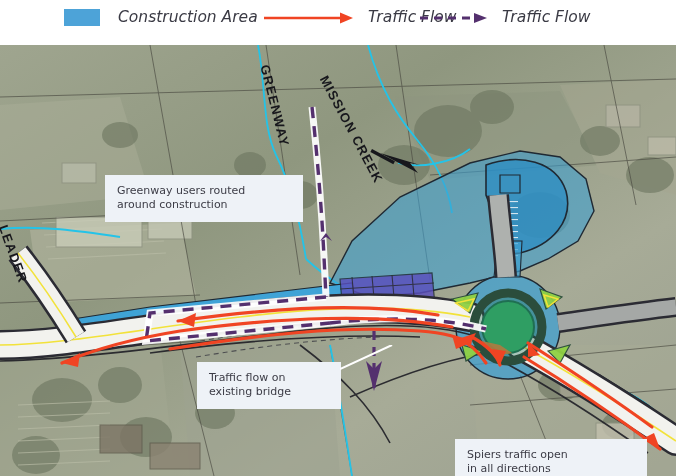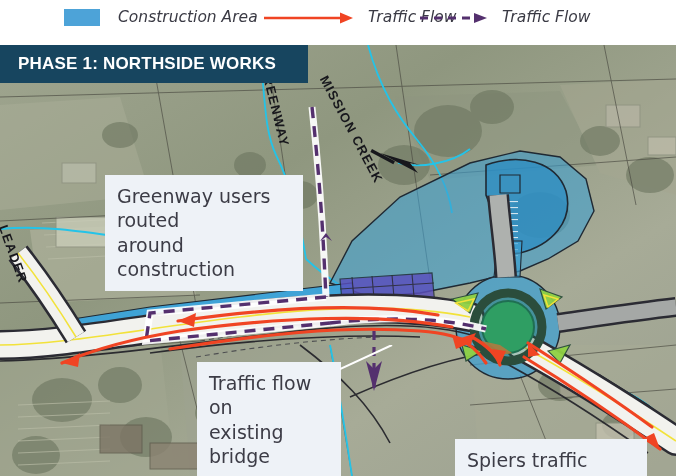--- a/index.html
+++ b/index.html
@@ -20,21 +20,21 @@
   #map svg{position:absolute;left:0;top:0;}
 
   
   #banner{position:absolute;left:0;top:0;width:308px;height:38px;
           background:#17455f;display:flex;align-items:center;}
   #banner .btxt{color:#ffffff;font-size:17px;font-weight:bold;letter-spacing:.2px;
                 padding-left:18px;font-family:"Liberation Sans",sans-serif;}
 
   
   .callout{position:absolute;background:#eef2f7;color:#3c3c46;
-           font-size:19px;line-height:1.28;padding:9px 12px 10px 12px;
+           font-size:11px;line-height:1.28;padding:9px 12px 10px 12px;
            font-family:"DejaVu Sans",sans-serif;box-sizing:border-box;
            white-space:pre-line;}
   #co-greenway{left:105px;top:130px;width:198px;}
   #co-bridge{left:197px;top:317px;width:144px;}
   #co-spiers{left:455px;top:394px;width:192px;}
 
   
   .mlabel{position:absolute;font-weight:bold;color:#17171c;
           font-family:"Liberation Sans",sans-serif;letter-spacing:1.2px;
           white-space:nowrap;}
@@ -316,23 +316,20 @@
   </div>
 
   <div class="mlabel" style="left:330px;top:28px;font-size:13px;transform:rotate(62deg);transform-origin:left top;">
     <span>MISSION CREEK</span>
   </div>
 
   <div class="mlabel" style="left:10px;top:178px;font-size:13px;transform:rotate(70deg);transform-origin:left top;">
     <span>LEADER</span>
   </div>
 
-  <div id="banner">
-    <span class="btxt">PHASE 1: NORTHSIDE WORKS</span>
-  </div>
 
   <div class="callout" id="co-greenway">Greenway users routed
 around construction</div>
 
   <div class="callout" id="co-bridge">Traffic flow on
 existing bridge</div>
 
   <div class="callout" id="co-spiers">Spiers traffic open
 in all directions</div>
 

